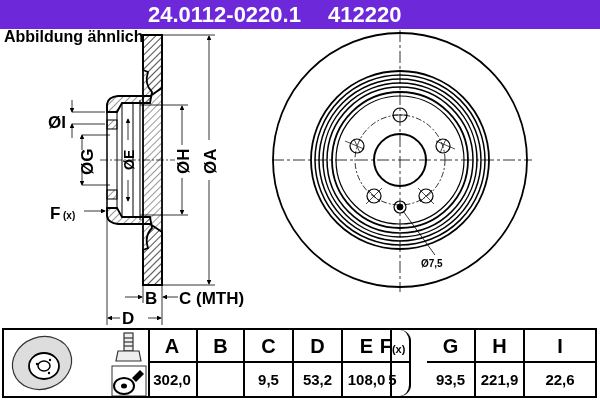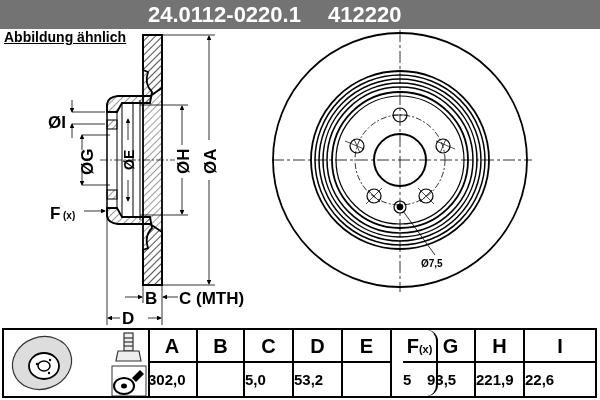--- a/index.html
+++ b/index.html
@@ -1,31 +1,31 @@
 <!DOCTYPE html>
 <html><head>
 <meta charset="utf-8">
 <style>
   html, body { margin:0; padding:0; }
   body { width:600px; height:400px; background:#ffffff; position:relative; overflow:hidden;
          font-family:"Liberation Sans", sans-serif; }
-  .header { position:absolute; left:0; top:0; width:600px; height:29px; background:#737373;
+  .header { position:absolute; left:0; top:0; width:600px; height:29px; background:#6d28d9;
             color:#fff; font-weight:bold; font-size:22px; line-height:29px; }
   .header .pn { position:absolute; left:148px; top:0; }
   .header .ref { position:absolute; left:328px; top:0; }
-  .note { position:absolute; left:4px; top:31px; font-size:14px; font-weight:bold; line-height:12px; color:#000;text-decoration:underline; }
+  .note { position:absolute; left:4px; top:31px; font-size:16px; font-weight:bold; line-height:12px; color:#000; }
   svg.draw { position:absolute; left:0; top:29px; }
   .tbl { position:absolute; left:2px; top:328px; width:595px; height:70px; border:2px solid #000; box-sizing:border-box; }
   .imgcell { position:absolute; left:0; top:0; width:144px; height:66px; border-right:2px solid #000; }
   .col { position:absolute; top:0; height:66px; border-right:2px solid #000; box-sizing:border-box; }
   .col:last-child { border-right:none; }
   .hcell { height:33px; border-bottom:2px solid #000; box-sizing:border-box; text-align:center;
            font-weight:bold; font-size:20px; line-height:33px; }
   .hcell small { font-size:11px; }
-  .vcell { height:33px; font-weight:bold; font-size:15px; line-height:33px; }
+  .vcell { height:33px; text-align:center; font-weight:bold; font-size:15px; line-height:33px; }
 </style>
 </head>
 <body>
 
 <div class="header">
   <span class="pn">24.0112-0220.1</span>
   <span class="ref">412220</span>
 </div>
 
 <div class="note">
@@ -170,30 +170,31 @@
 
   <div class="col" style="left:144px;width:50px;">
     <div class="hcell">A</div>
     <div class="vcell">302,0</div>
   </div>
   <div class="col" style="left:194px;width:47px;">
     <div class="hcell">B</div>
   </div>
   <div class="col" style="left:241px;width:49px;">
     <div class="hcell">C</div>
-    <div class="vcell">5,0</div>
+    <div class="vcell">9,5</div>
   </div>
   <div class="col" style="left:290px;width:49px;">
     <div class="hcell">D</div>
     <div class="vcell">53,2</div>
   </div>
   <div class="col" style="left:339px;width:49px;">
     <div class="hcell">E</div>
-  </div>
-  <div class="col" style="left:399px;width:35px;border-radius:11px;">
+    <div class="vcell">108,0</div>
+  </div>
+  <div class="col" style="left:372px;width:35px;border-radius:11px;">
     <div class="hcell"><span>F</span><small>(x)</small></div>
     <div class="vcell">5</div>
   </div>
   <div class="col" style="left:423px;width:49px;">
     <div class="hcell">G</div>
     <div class="vcell">93,5</div>
   </div>
   <div class="col" style="left:472px;width:49px;">
     <div class="hcell">H</div>
     <div class="vcell">221,9</div>

